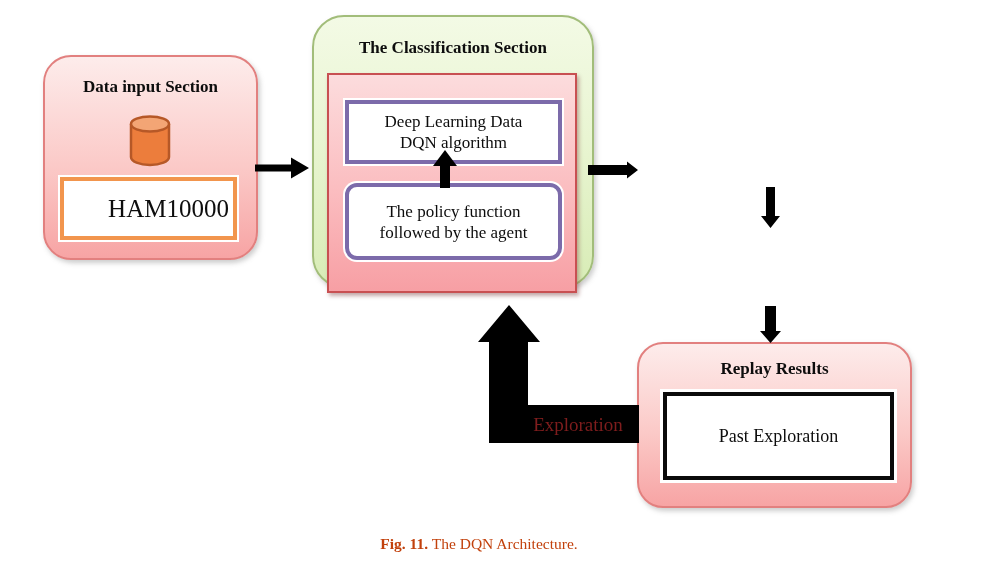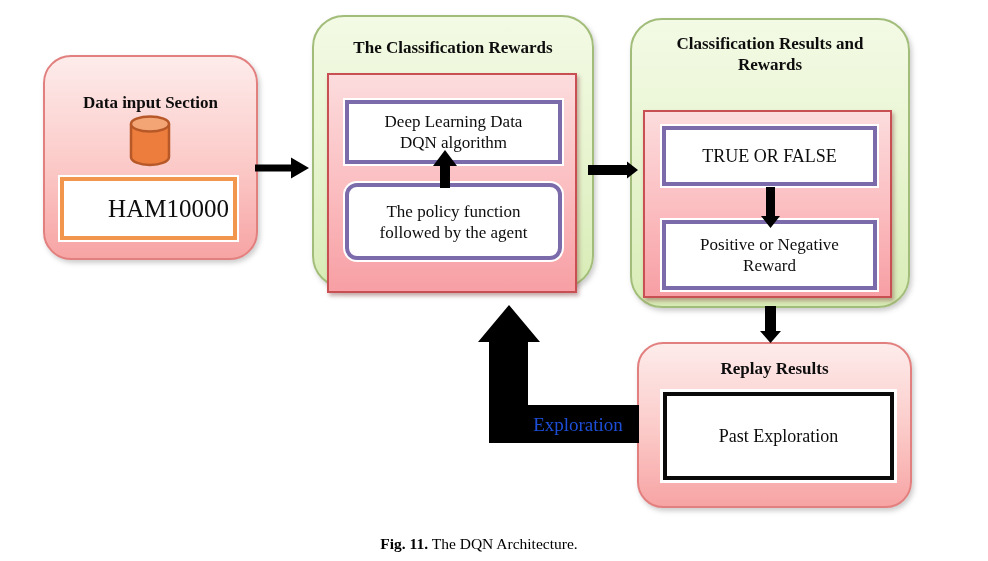--- a/index.html
+++ b/index.html
@@ -34,68 +34,57 @@
     display:flex;align-items:center;justify-content:center;text-align:center;
   }
   .purple-border{border:4px solid #7c6baa;box-shadow:0 0 0 2px #ffffff;}
   .orange-border{border:4px solid #f2954d;box-shadow:0 0 0 2px #ffffff;}
   .black-border{border:4px solid #0a0a0a;box-shadow:0 0 0 3px #ffffff;}
   .box-text{font-size:17px;line-height:21px;display:inline-block;max-width:172px;}
   .arrow-layer{position:absolute;left:0;top:0;z-index:10;pointer-events:none;}
   .exploration-label{
     position:absolute;left:489px;top:406px;width:178px;height:37px;z-index:11;
     display:flex;align-items:center;justify-content:center;
-    color:#1d4ed8;font-size:19px;pointer-events:none;
+    color:#7f1d1d;font-size:19px;pointer-events:none;
   }
   .db-icon{position:absolute;left:82px;top:57px;}
   .caption{
     position:absolute;left:0;top:535px;width:958px;text-align:center;
-    font-size:15.5px;color:#000000;
+    font-size:15.5px;color:#c2410c;
   }
   .caption b{font-weight:bold;}
 </style>
 </head>
 <body>
 
 <div class="canvas">
 
   <div class="section section-pink" style="left:43px;top:55px;width:215px;height:205px;">
-    <div class="section-title" style="padding-top:35px;">Data input Section</div>
+    <div class="section-title" style="padding-top:19px;">Data input Section</div>
     <svg class="db-icon" width="46" height="54" viewBox="0 0 46 54">
       <path d="M4 10 v33 a19 8 0 0 0 38 0 v-33" fill="#ec7d3c" stroke="#b65827" stroke-width="2.5"></path>
       <ellipse cx="23" cy="10" rx="19" ry="7.5" fill="#f3a575" stroke="#b65827" stroke-width="2.5"></ellipse>
     </svg>
     <div class="white-box orange-border" style="left:15px;top:120px;width:177px;height:63px;padding-left:40px;">
       <span style="font-size:25px;">HAM10000</span>
     </div>
   </div>
 
   <div class="section section-green" style="left:312px;top:15px;width:282px;height:273px;">
-    <div class="section-title" style="padding-top:20px;">The Classification Rewards</div>
+    <div class="section-title" style="padding-top:20px;">The Classification Section</div>
     <div class="panel-pink" style="left:13px;top:56px;width:250px;height:220px;">
       <div class="white-box purple-border" style="left:16px;top:25px;width:217px;height:64px;">
         <span class="box-text">Deep Learning Data DQN algorithm</span>
       </div>
       <div class="white-box purple-border" style="left:16px;top:108px;width:217px;height:77px;border-radius:12px;">
         <span class="box-text">The policy function followed by the agent</span>
       </div>
     </div>
   </div>
 
-  <div class="section section-green" style="left:630px;top:18px;width:280px;height:290px;">
-    <div class="section-title" style="padding-top:13px;max-width:232px;">Classification Results and Rewards</div>
-    <div class="panel-pink" style="left:11px;top:90px;width:249px;height:188px;">
-      <div class="white-box purple-border" style="left:17px;top:14px;width:215px;height:60px;">
-        <span class="box-text" style="font-size:18px;">TRUE OR FALSE</span>
-      </div>
-      <div class="white-box purple-border" style="left:17px;top:108px;width:215px;height:70px;">
-        <span class="box-text">Positive or Negative Reward</span>
-      </div>
-    </div>
-  </div>
 
   <div class="section section-pink" style="left:637px;top:342px;width:275px;height:166px;border-radius:26px;">
     <div class="section-title" style="padding-top:14px;">Replay Results</div>
     <div class="white-box black-border" style="left:24px;top:48px;width:231px;height:88px;">
       <span style="font-size:18px;">Past Exploration</span>
     </div>
   </div>
 
   <svg class="arrow-layer" width="988" height="561" viewBox="0 0 988 561">
     <polygon points="255,164.5 291,164.5 291,157.5 309,168 291,178.5 291,171.5 255,171.5" fill="#000"></polygon>

